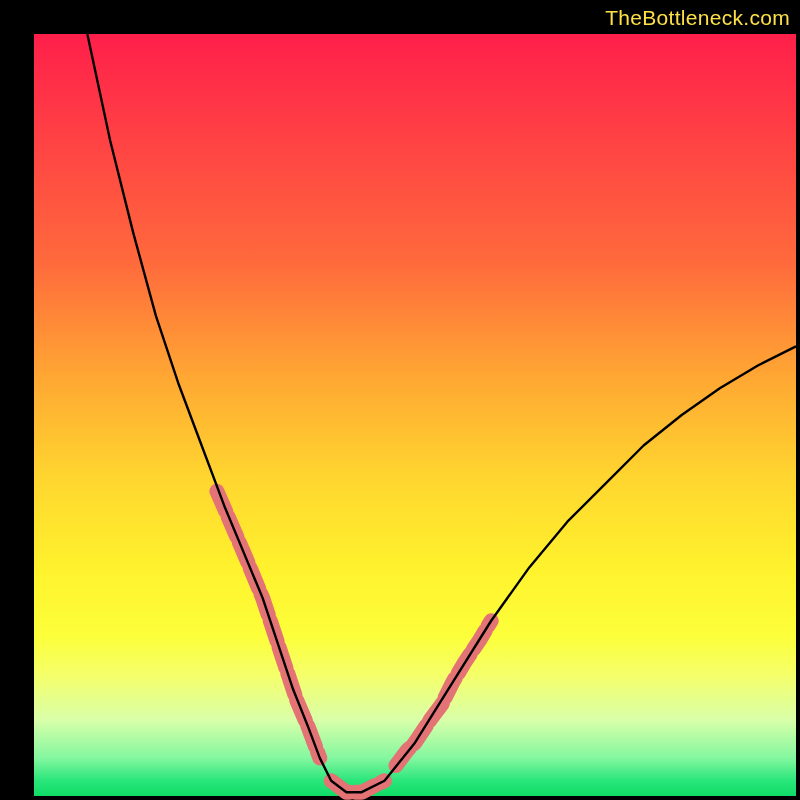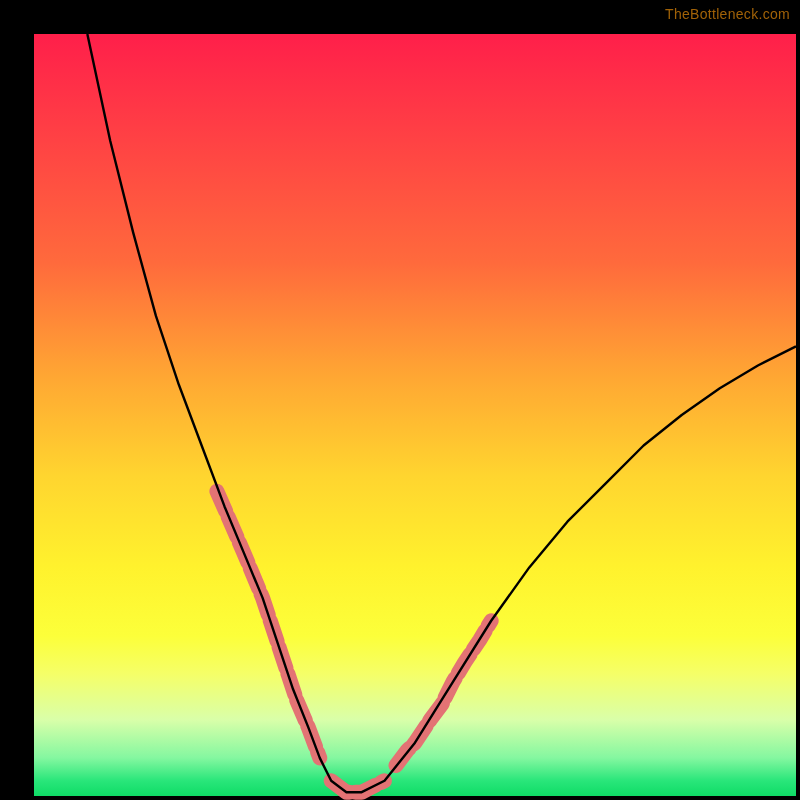--- a/index.html
+++ b/index.html
@@ -44,22 +44,22 @@
     left: 0;
     top: 0;
     width: 762px;
     height: 762px;
     overflow: visible;
   }
   #watermark {
     position: absolute;
     top: 6px;
     right: 10px;
-    color: #a16207;
-    font-size: 14px;
+    color: #fde047;
+    font-size: 21px;
     font-weight: 500;
     letter-spacing: 0.3px;
     user-select: none;
   }
 </style>
 </head>
 <body>
 
 <div id="stage">
   <div id="watermark">TheBottleneck.com</div>

